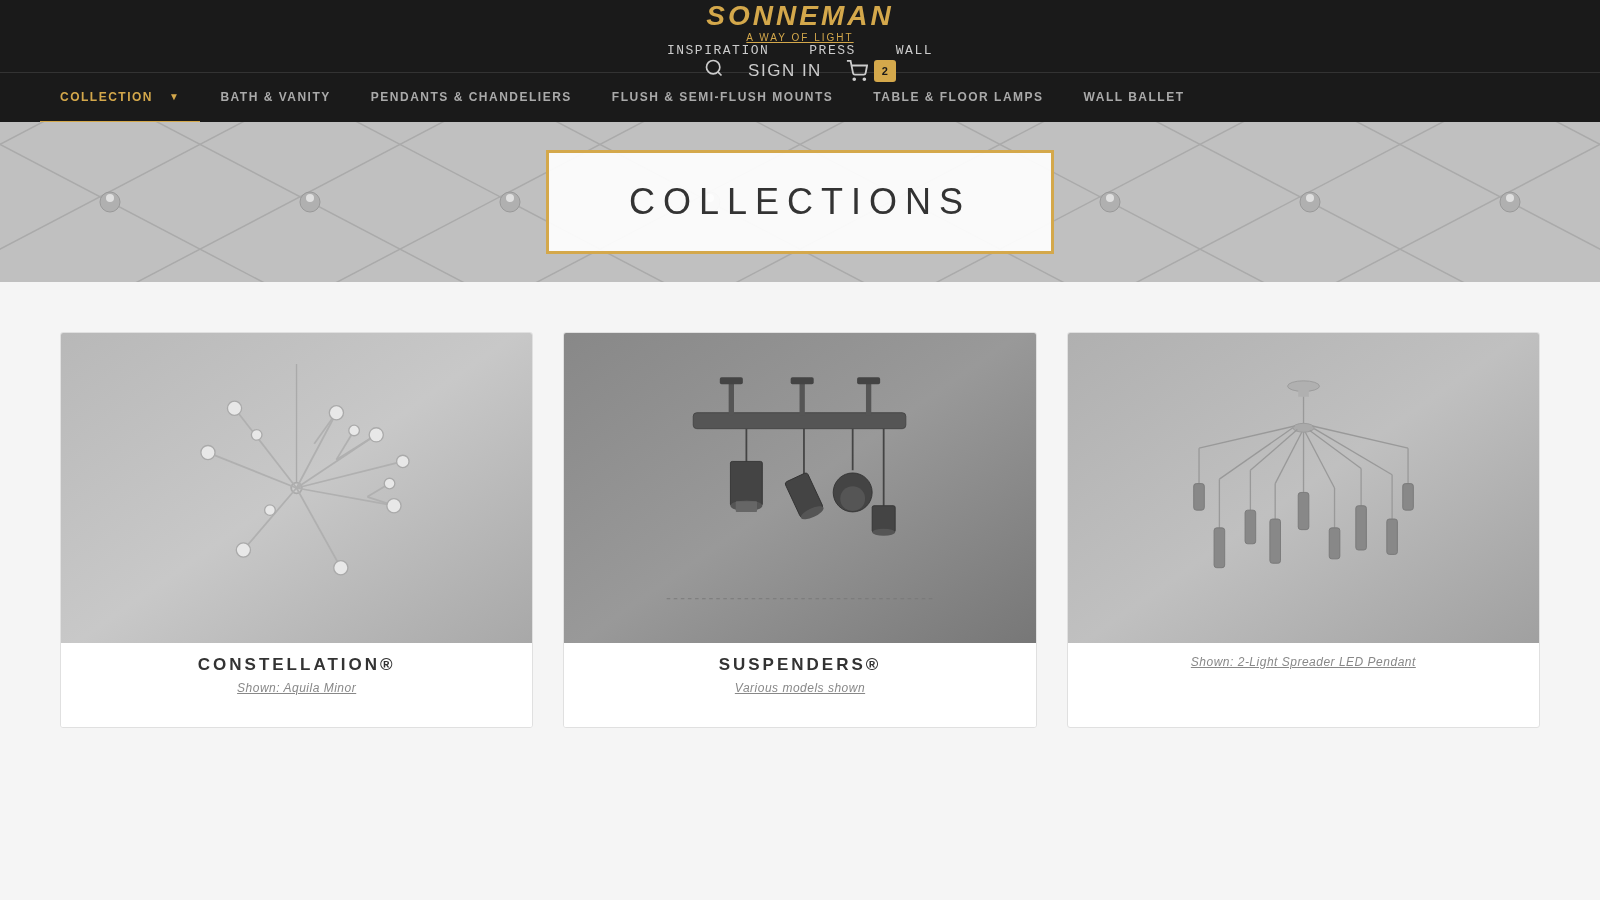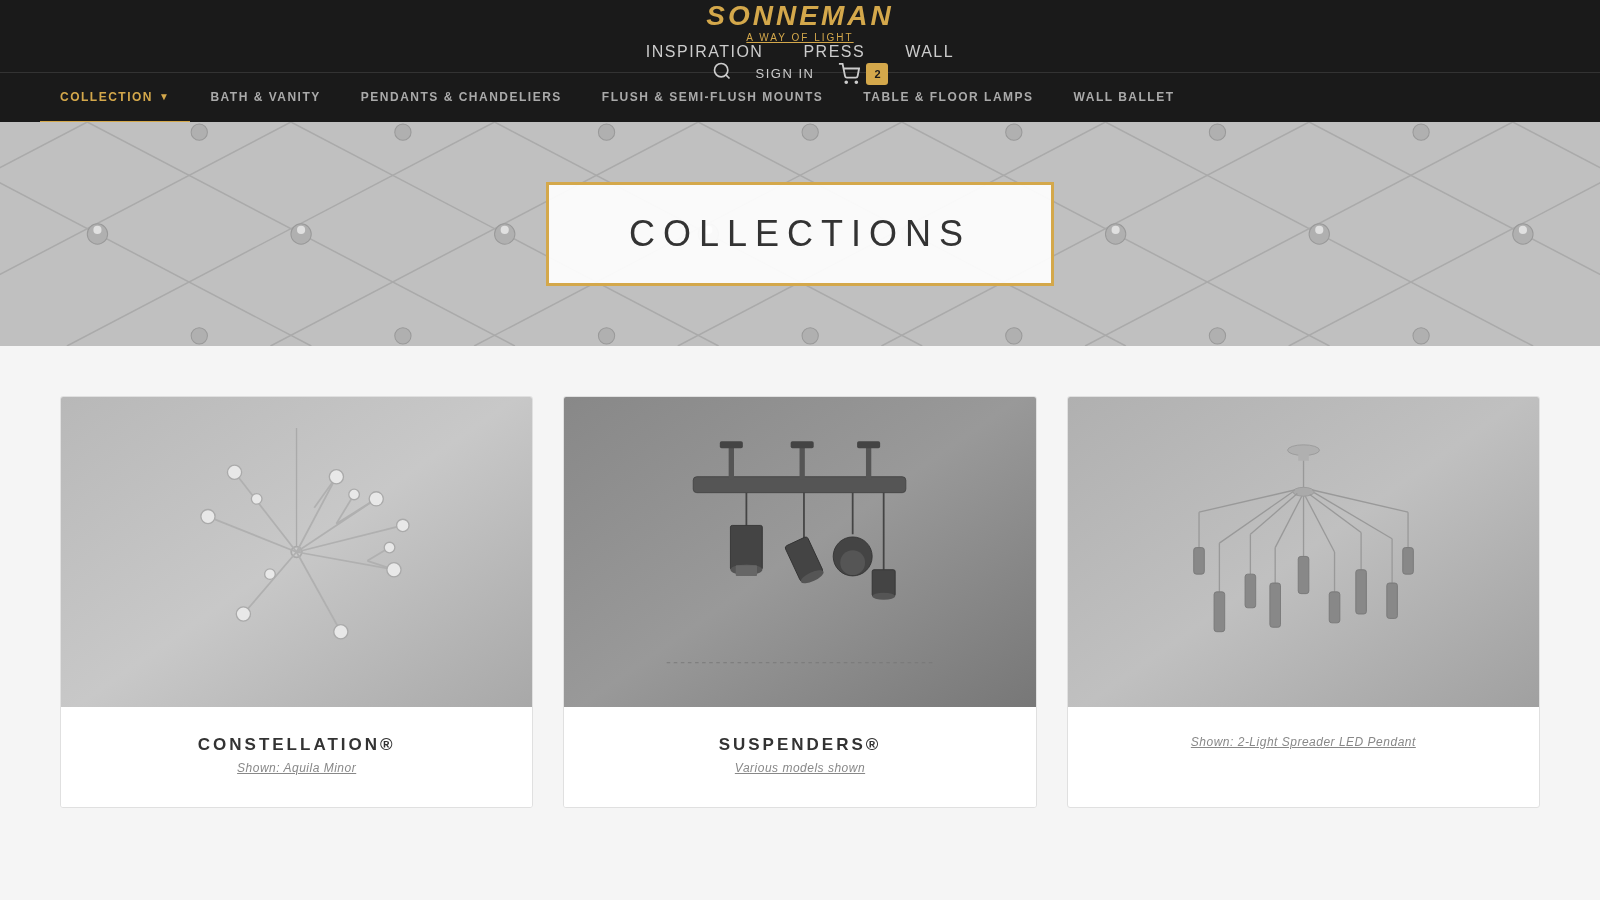--- a/index.html
+++ b/index.html
@@ -34,40 +34,41 @@
       text-decoration: underline;
     }
     .top-nav {
       display: flex;
       gap: 40px;
       align-items: center;
     }
     .top-nav a {
       color: #cccccc;
       text-decoration: none;
-      font-size: 16px;
+      font-size: 13px;
       letter-spacing: 1.5px;
       font-weight: 500;
+      font-family: Liberation Mono, monospace;
     }
     .header-right {
       display: flex;
       align-items: center;
       gap: 24px;
     }
     .search-icon-btn {
       background: none;
       border: none;
       cursor: pointer;
       color: #ccc;
       font-size: 20px;
     }
     .sign-in-link {
       color: #ccc;
       text-decoration: none;
-      font-size: 13px;
+      font-size: 17px;
       letter-spacing: 1.5px;
     }
     .cart-btn {
       background: none;
       border: none;
       cursor: pointer;
       display: flex;
       align-items: center;
       gap: 6px;
       color: #ccc;
@@ -108,30 +109,30 @@
       align-items: center;
       border-bottom: 2px solid transparent;
     }
     .sub-nav a.active {
       color: #d4a84b;
       border-bottom-color: #d4a84b;
     }
     .collection-link {
       display: flex;
       align-items: center;
-      gap: 6px;
+      gap: 16px;
     }
     .chevron {
       font-size: 10px;
     }
 
     
     .hero-banner {
       width: 100%;
-      height: 224px;
+      height: 160px;
       background: #5eead4;
       position: relative;
       overflow: hidden;
       display: flex;
       align-items: center;
       justify-content: center;
       text-align: center;
     }
     
     .hero-lattice {
@@ -192,21 +193,21 @@
       background: linear-gradient(145deg, #b8b8b8 0%, #c8c8c8 50%, #a8a8a8 100%);
     }
     .img-suspenders {
       background: linear-gradient(145deg, #888 0%, #999 50%, #777 100%);
     }
     .img-ballet {
       background: linear-gradient(145deg, #b0b0b0 0%, #c0c0c0 50%, #a0a0a0 100%);
     }
 
     .collection-card-info {
-      padding: 28px 20px 32px;
+      padding: 12px 20px 32px;
       text-align: center;
       background: #fff;
     }
     .collection-name {
       font-size: 17px;
       letter-spacing: 3px;
       color: #333;
       font-weight: 600;
       margin-bottom: 6px;
     }

